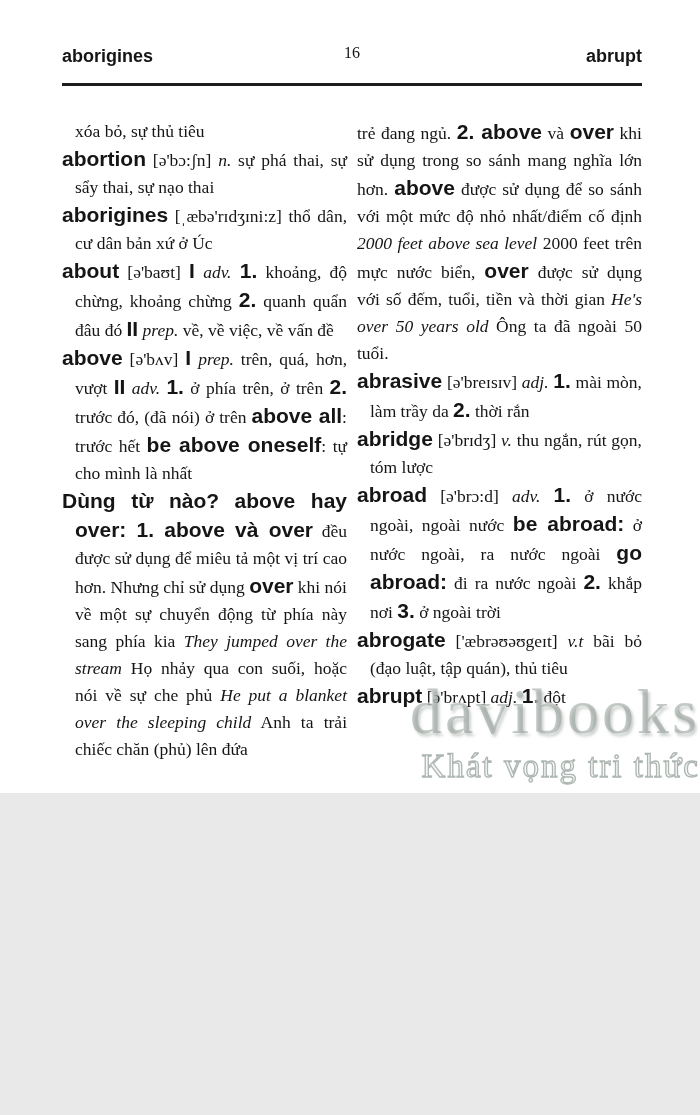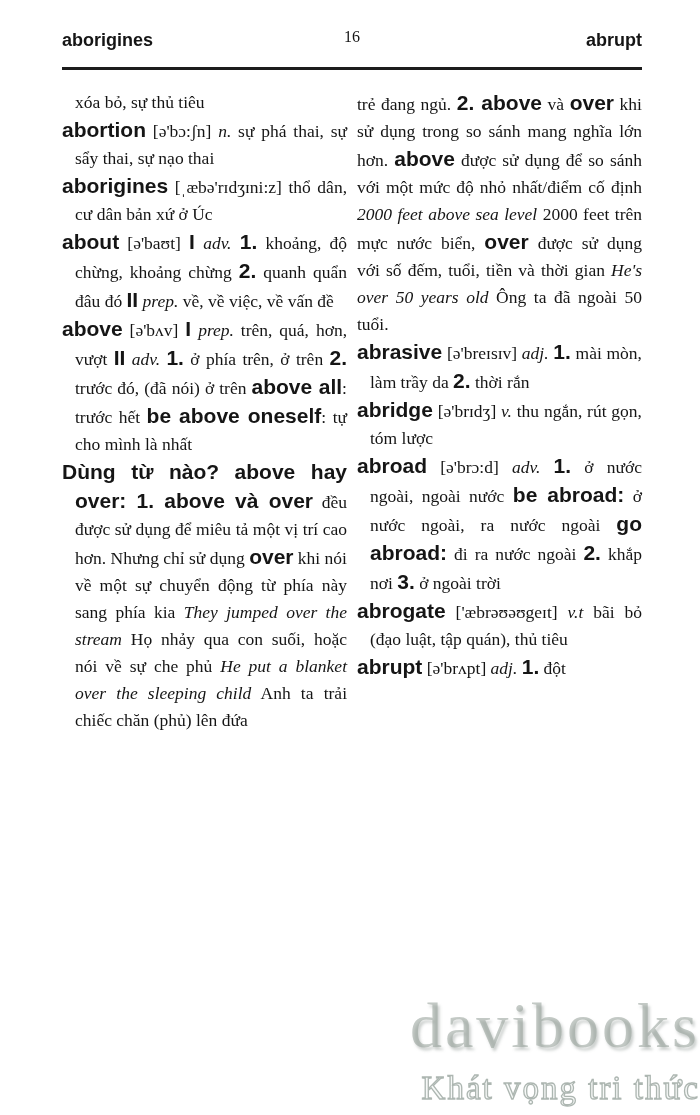--- a/index.html
+++ b/index.html
@@ -1,24 +1,24 @@
 <!DOCTYPE html>
 <html><head>
 <meta charset="utf-8">
 <style>
   * { box-sizing: border-box; }
   html, body { margin: 0; padding: 0; }
   body { background: #e9e9e9; }
   .page {
     position: relative;
     width: 700px;
-    height: 1115px;
+    height: 793px;
     margin: 0 auto;
     background: #ffffff;
-    padding: 28px 58px 0 62px;
+    padding: 44px 58px 0 62px;
     font-family: "Liberation Serif", "DejaVu Serif", serif;
     color: #151515;
     overflow: hidden;
   }
   .header { position: relative; height: 26px; }
   .guide {
     font-family: "Liberation Sans", "DejaVu Sans", sans-serif;
     font-weight: 700;
     font-size: 18px;
   }
@@ -26,21 +26,21 @@
   .hw-right { position: absolute; right: 0; top: 2px; }
   .page-num {
     position: absolute; left: 50%; top: 0;
     transform: translateX(-50%);
     font-size: 16px;
   }
   .rule { height: 2.5px; background: #1c1c1c; margin-top: 13px; }
   .columns {
     display: flex;
     gap: 10px;
-    margin-top: 19px;
+    margin-top: 32px;
     font-size: 17.5px;
     line-height: 27px;
     text-align: justify;
   }
   .col { flex: 1; min-width: 0; }
   .para { margin: 0; }
   .entry { text-indent: -13px; padding-left: 13px; }
   .cont-indent { padding-left: 13px; }
   .b {
     font-family: "Liberation Sans", "DejaVu Sans", sans-serif;
@@ -56,21 +56,21 @@
   }
   .wm-title {
     font-family: "Liberation Serif", "DejaVu Serif", serif;
     font-size: 64px;
     line-height: 1;
     letter-spacing: 3px;
     color: rgba(148, 158, 152, 0.55);
     text-shadow: 2px 3px 3px rgba(110, 120, 115, 0.35), -1px -1px 0 rgba(255,255,255,0.6);
   }
   .wm-sub {
-    margin-top: 11px;
+    margin-top: 3px;
     font-family: "Liberation Serif", "DejaVu Serif", serif;
     font-size: 33px;
     line-height: 1.2;
     letter-spacing: 2px;
     color: rgba(230, 236, 233, 0.35);
     -webkit-text-stroke: 1.3px rgba(140, 152, 146, 0.7);
   }
 </style>
 </head>
 <body>

